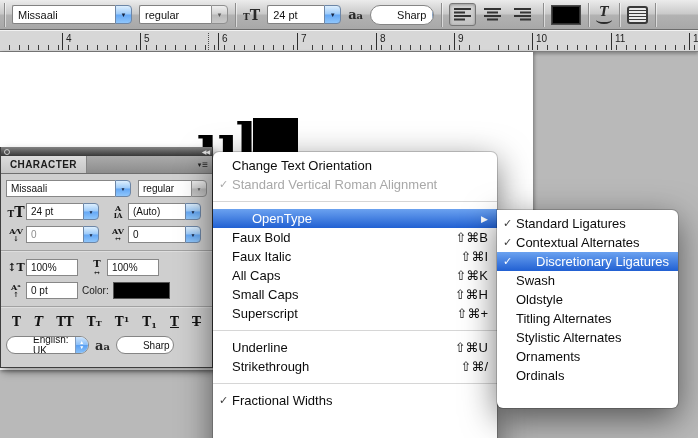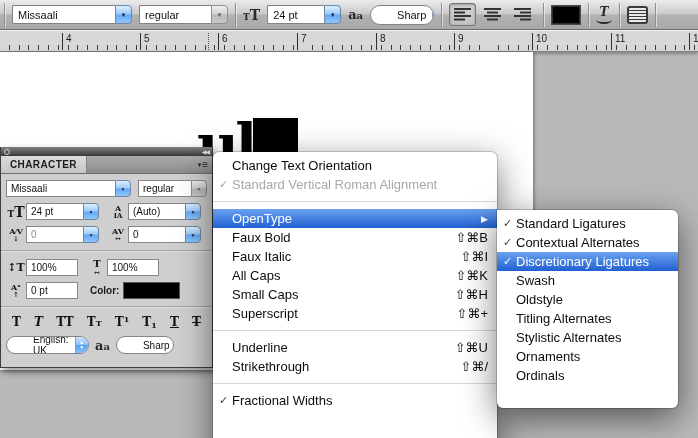--- a/index.html
+++ b/index.html
@@ -86,21 +86,21 @@
   .pcombo{display:flex;height:17px;}
   .pcombo .pf{border-right:none;width:57px;}
   .pcombo .cbtn{width:16px;height:17px;box-sizing:border-box;border:1px solid #6d86a6;border-radius:0 4px 4px 0;
       background:linear-gradient(#ddeffe,#9ccaf9 48%,#64a7f5 52%,#8fc6fb);
       display:flex;align-items:center;justify-content:center;font-size:5px;color:#16233f;}
   .pcombo .cbtn.disabled{border-color:#8f8f8f;color:#5e5e5e;
       background:linear-gradient(#efefef,#d2d2d2 48%,#b9b9b9 52%,#c9c9c9);}
   .gray-val{color:#8d8d8d;}
   .psep{border-top:1px solid #a2a2a2;border-bottom:1px solid #dedede;margin:7px -5px 7px;}
   .w72{width:52px;}
-  .color-lbl{margin-left:12px;margin-right:4px;color:#1a1a1a;font-weight:bold;}
+  .color-lbl{margin-left:4px;margin-right:4px;color:#1a1a1a;}
   .pswatch{width:55px;height:15px;background:#000;border:1px solid #555;}
   .stb-row{display:flex;justify-content:space-between;align-items:flex-end;padding:1px 6px 0;margin-bottom:8px;}
   .stb{font-family:"DejaVu Serif",serif;font-weight:bold;font-size:12px;color:#141414;line-height:1;cursor:default;}
   .stb .s2{font-size:12px;}
   .b-italic{font-style:italic;font-weight:bold;}
   .b-smallcaps .s2{font-size:8px;}
   .b-sup .s2{font-size:8px;position:relative;top:-4px;}
   .b-sub .s2{font-size:8px;position:relative;top:2px;}
   .b-under{text-decoration:underline;}
   .b-strike{text-decoration:line-through;}
@@ -113,21 +113,21 @@
         background:#fff;border-radius:6px 6px 0 0;padding-top:4px;font-size:13px;color:#0c0c0c;
         box-shadow:0 10px 34px rgba(0,0,0,.55),0 0 0 1px rgba(0,0,0,.18);}
   .submenu{position:absolute;left:497px;top:210px;width:181px;height:198px;box-sizing:border-box;
         background:#fff;border-radius:0 6px 6px 6px;padding-top:4px;font-size:13px;color:#0c0c0c;
         box-shadow:0 10px 34px rgba(0,0,0,.55),0 0 0 1px rgba(0,0,0,.18);}
   .mi{height:19px;display:flex;align-items:center;padding:0 9px 0 2px;white-space:nowrap;}
   .mi .chk{width:17px;flex:0 0 auto;font-size:11px;text-align:center;color:#3c3c3c;}
   .mi .lbl{flex:0 1 auto;}
   .mi .sc{margin-left:auto;color:#0c0c0c;}
   .mi .sub-arrow{margin-left:auto;font-size:9px;color:#0c0c0c;}
-  .mi.hl{background:linear-gradient(#6ba2f0,#2160d2);color:#fff;}
+  .mi.hl{background:linear-gradient(#6ba2f0,#2160d2);color:#fff;gap:20px;}
   .mi.hl .chk,.mi.hl .sub-arrow,.mi.hl .sc{color:#fff;}
   .mi.dis{color:#a8a8a8;}
   .mi.dis .chk{color:#a8a8a8;}
   .msep{border-top:1px solid #d6d6d6;margin:7px 0;}
   .submenu .mi{padding-right:12px;}
 </style>
 </head>
 <body>
 
 <div class="stage">

